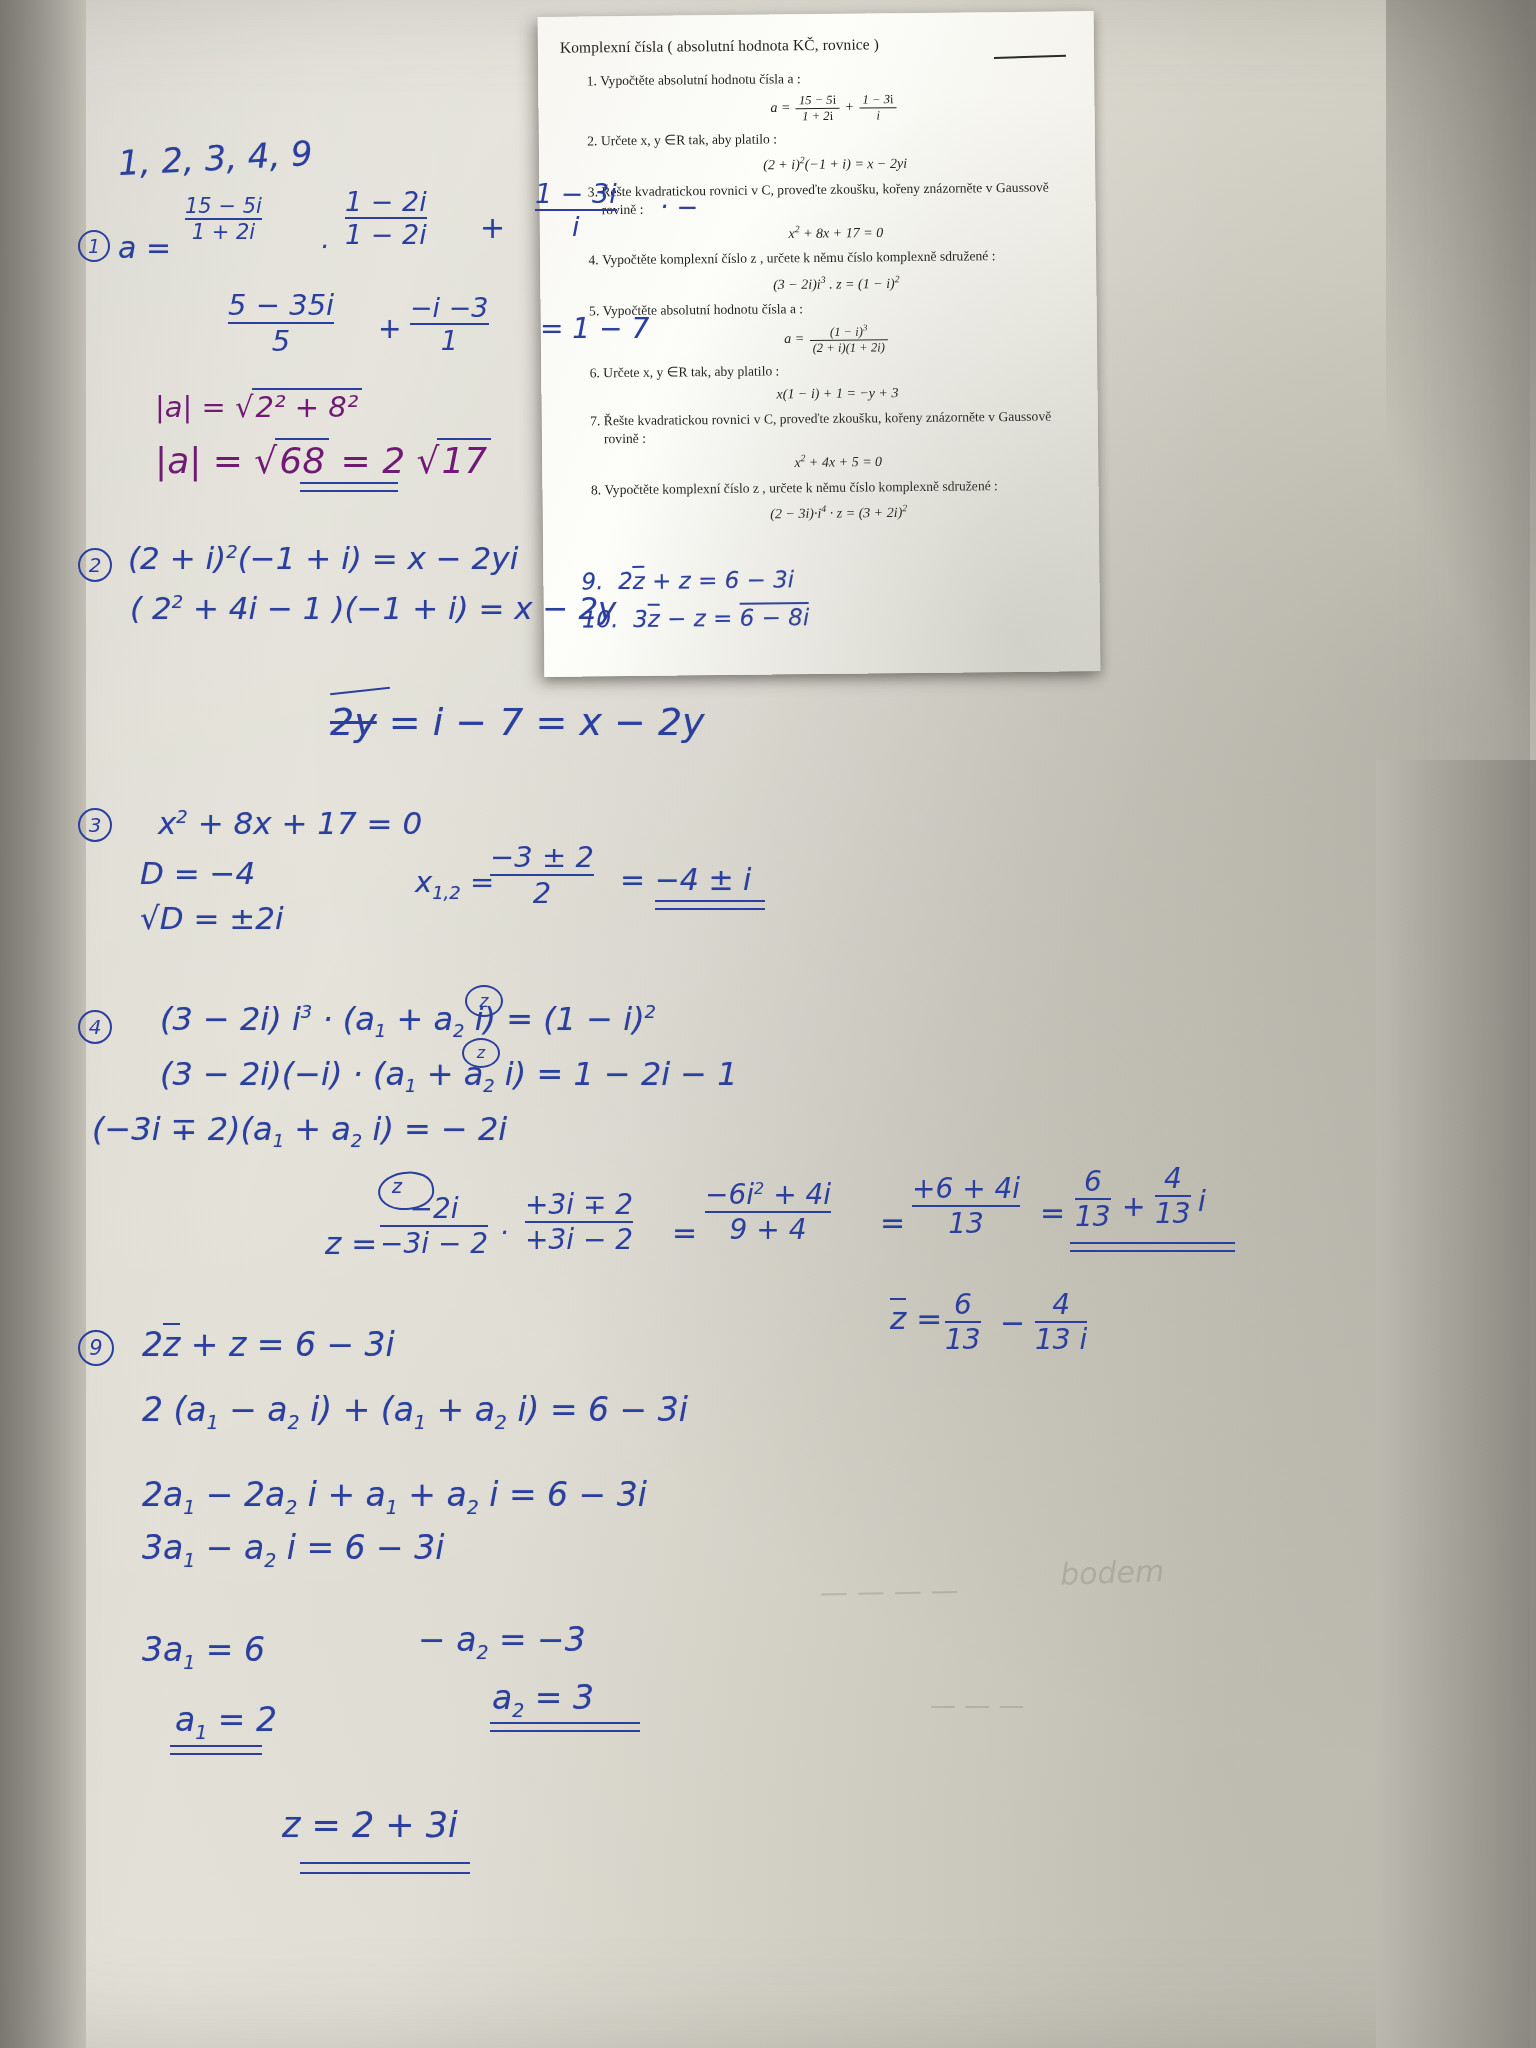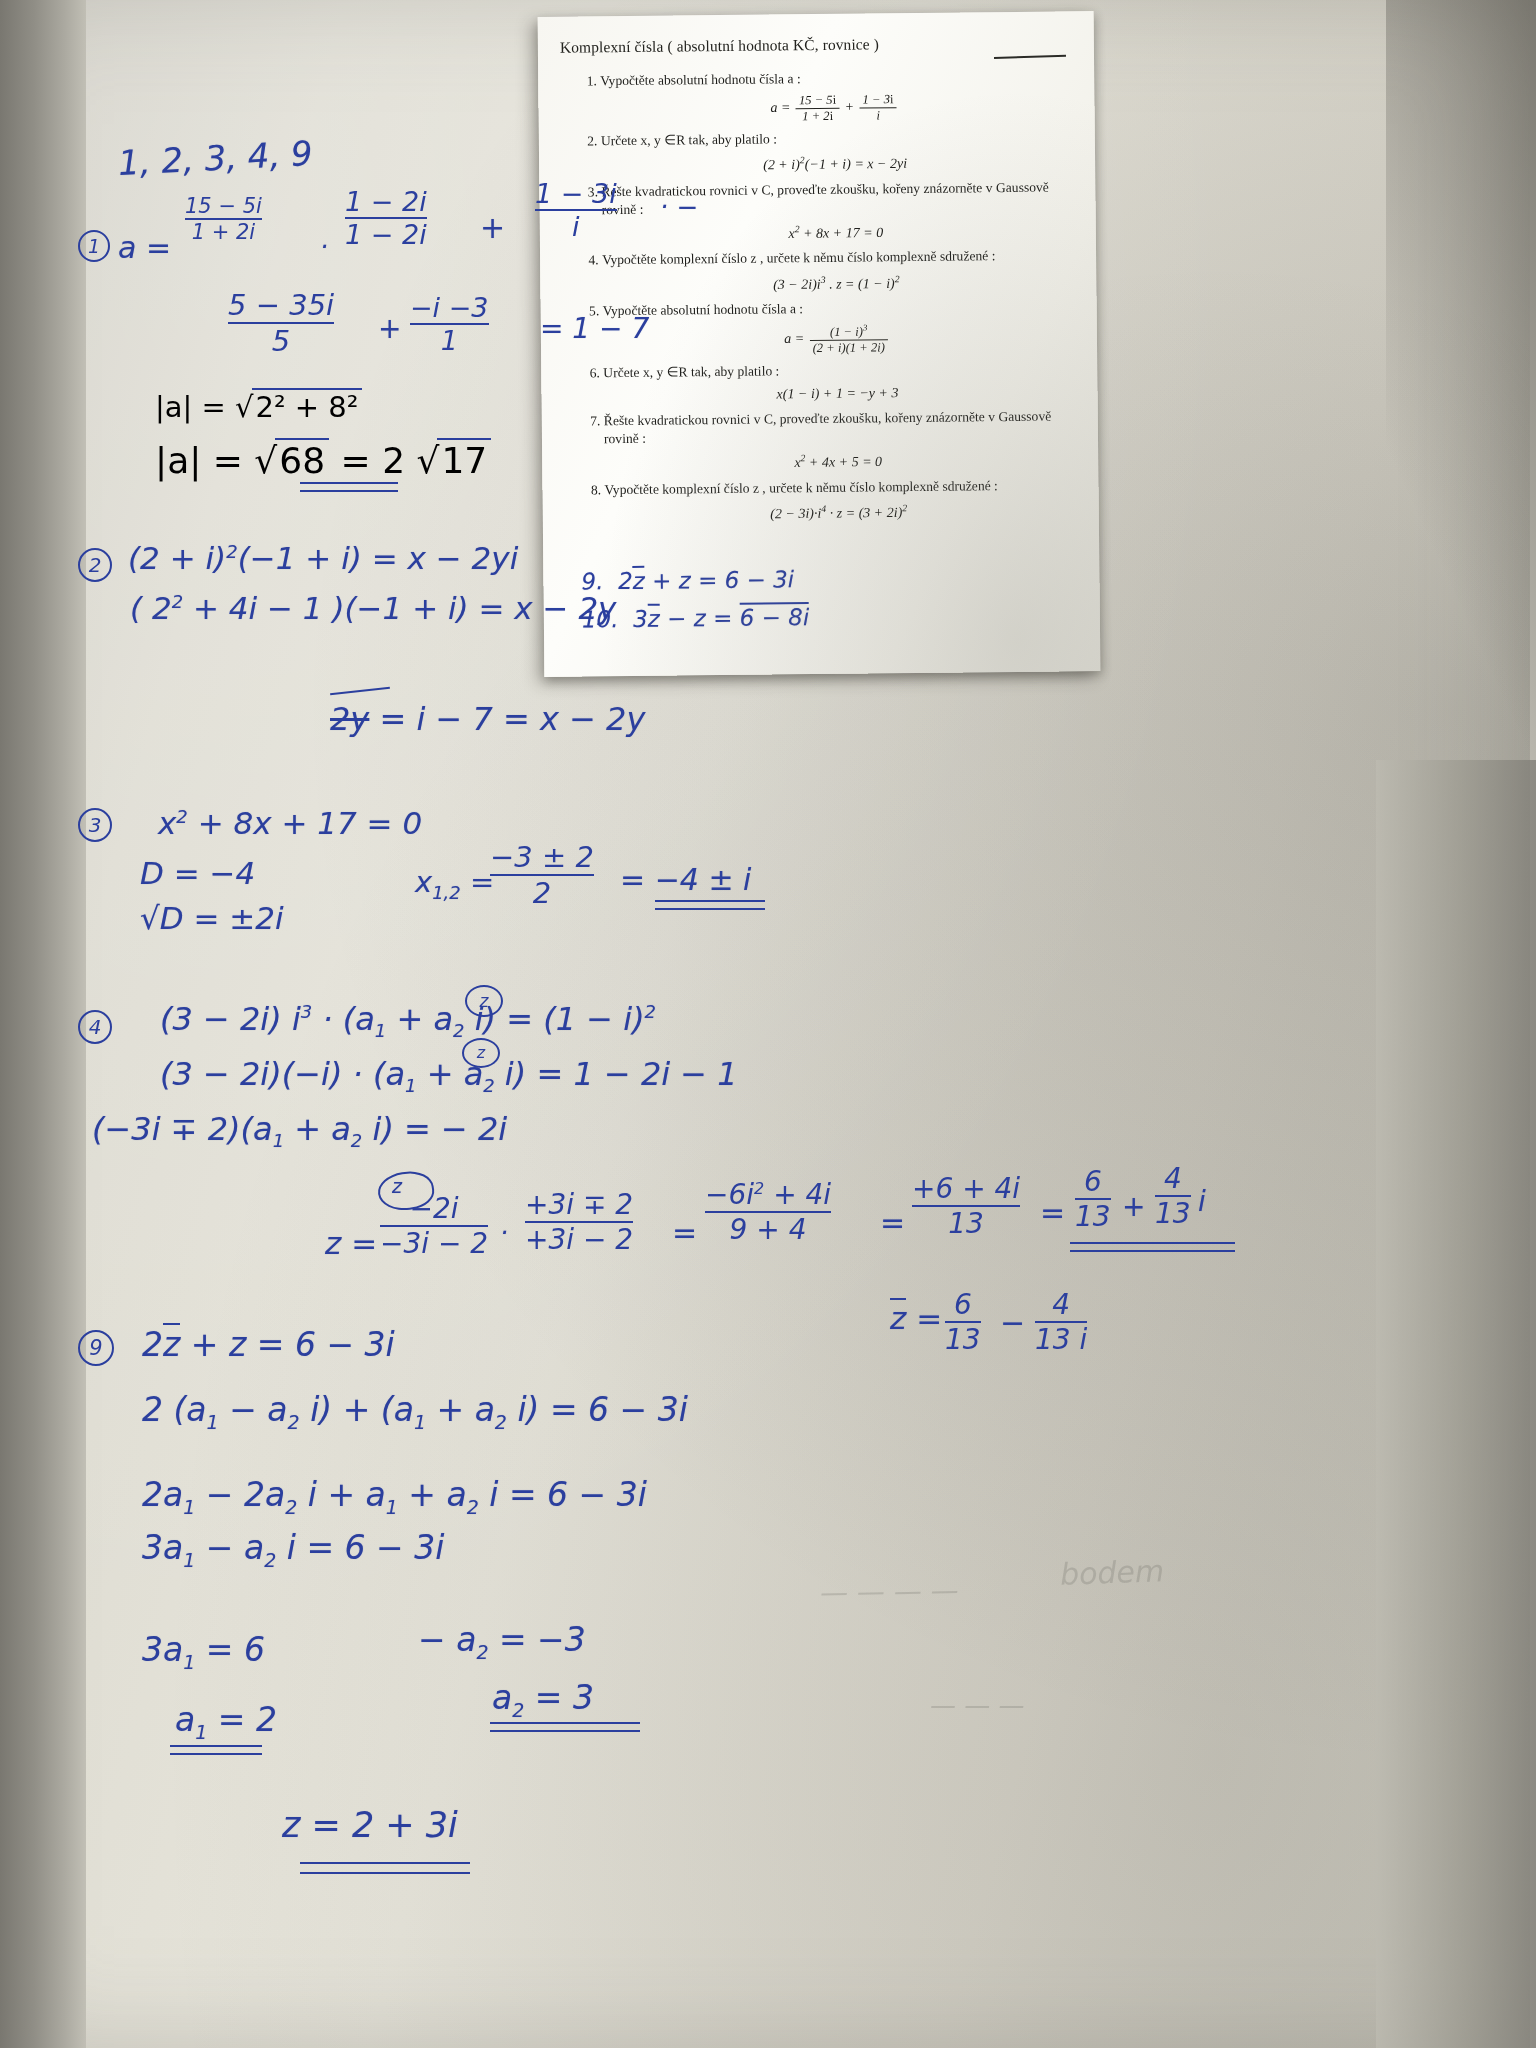--- a/index.html
+++ b/index.html
@@ -149,22 +149,23 @@
     color: #2b3f9e;
     font-family: "DejaVu Sans", sans-serif;
     font-style: italic;
     text-align: center;
     white-space: nowrap;
   }
   .hfrac .n { display: block; }
   .hfrac .d { display: block; border-top: 2px solid #2b3f9e; }
   .sqrt {
     position: absolute;
-    color: #000000;
+    color: #701a75;
     font-family: "DejaVu Sans", sans-serif;
+    font-style: italic;
     white-space: nowrap;
   }
   .sqrt .bar {
     border-top: 2px solid #2b3f9e;
     padding: 0 4px;
     margin-left: -2px;
   }
   .faint {
     position: absolute;
     color: rgba(70,70,66,0.18);
@@ -280,21 +281,21 @@
   </div>
   <div class="sqrt" style="left:155px; top:440px; font-size:36px;">
     |a| = √<span class="bar">68</span> = 2 √<span class="bar">17</span>
   </div>
   <div class="uline" style="left:300px; top:482px; width:98px;"></div>
   <div class="uline" style="left:300px; top:490px; width:98px;"></div>
 
   <div class="circ" style="left:78px; top:548px; width:30px; height:30px; line-height:30px; font-size:20px;">2</div>
   <div class="hw" style="left:128px; top:540px; font-size:31px;">(2 + i)<sup style="font-size:18px;">2</sup>(−1 + i) = x − 2yi</div>
   <div class="hw" style="left:130px; top:590px; font-size:31px;">( 2<sup style="font-size:18px;">2</sup> + 4i − 1 )(−1 + i) = x − 2y</div>
-  <div class="hw" style="left:330px; top:700px; font-size:32px;">
+  <div class="hw" style="left:330px; top:700px; font-size:38px;">
     <span style="text-decoration:line-through;">2y</span> = i − 7 = x − 2y
   </div>
   <div class="uline" style="left:330px; top:690px; width:60px; transform:rotate(-6deg);"></div>
 
   <div class="circ" style="left:78px; top:808px; width:30px; height:30px; line-height:30px; font-size:20px;">3</div>
   <div class="hw" style="left:158px; top:805px; font-size:31px;">x<sup style="font-size:18px;">2</sup> + 8x + 17 = 0</div>
   <div class="hw" style="left:140px; top:855px; font-size:31px;">D = −4</div>
   <div class="hw" style="left:140px; top:900px; font-size:31px;">√D = ±2i</div>
   <div class="hw" style="left:415px; top:865px; font-size:29px;">x<sub style="font-size:18px;">1,2</sub> =</div>
   <div class="hfrac" style="left:490px; top:840px; font-size:29px;">

